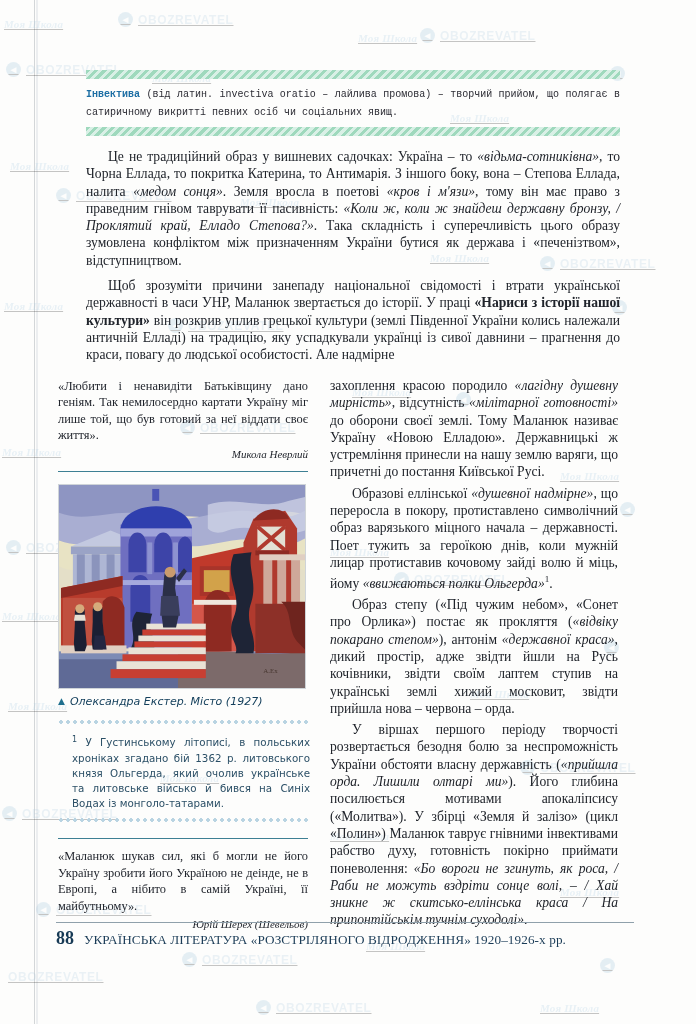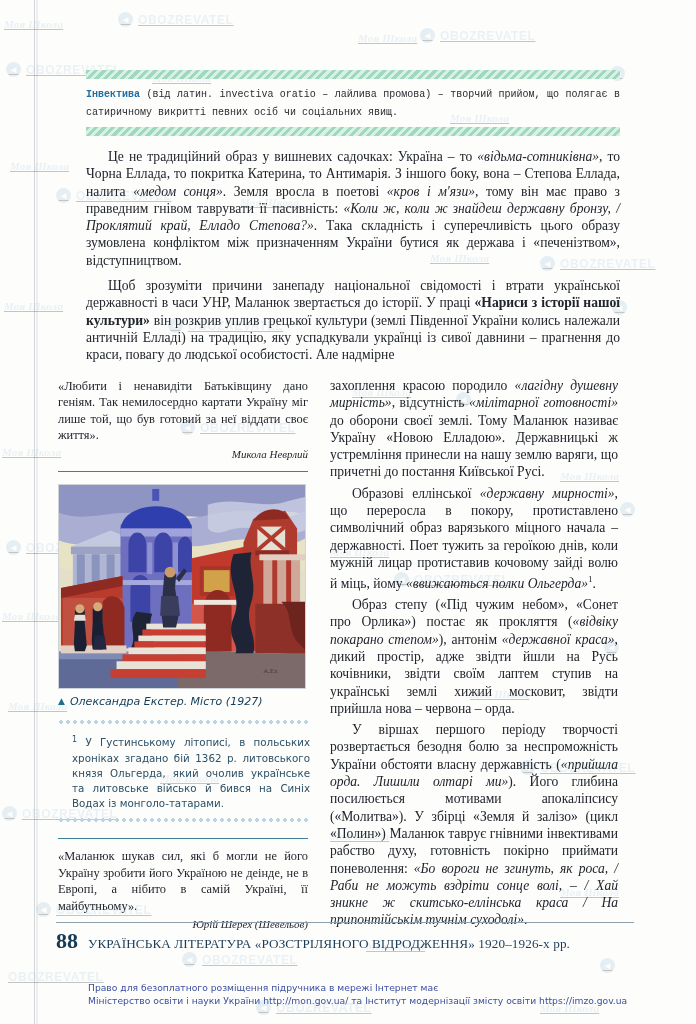--- a/index.html
+++ b/index.html
@@ -154,21 +154,21 @@
     position: absolute; left: 56px; top: 922px; width: 578px;
     border-top: 1.1px solid #8fa0ab;
   }
   .footer {
     position: absolute; left: 56px; top: 928px; width: 578px;
     display: flex; align-items: baseline; gap: 10px;
     color: #1b3c57;
   }
   .footer .pno {
     font-family: "Liberation Serif", serif;
-    font-size: 22px; font-weight: bold; color: #173a55;
+    font-size: 18px; font-weight: bold; color: #173a55;
   }
   .footer .ftitle {
     font-family: "Liberation Serif", serif;
     font-size: 13.2px; letter-spacing: .1px; color: #1b3c57;
   }
 
   
   .legal {
     position: absolute; left: 88px; top: 981px; width: 540px;
     font-family: "DejaVu Sans", sans-serif;
@@ -470,30 +470,26 @@
         <div class="quote-rule-top"></div>
         <div class="quote">
           <span>«Маланюк шукав сил, які б могли не його Україну зробити його Україною не деінде, не в Европі, а нібито в самій Україні, її майбутньому».</span>
           <span class="src">Юрій Шерех (Шевельов)</span>
         </div>
       </div>
     </div>
 
     <div class="col-right">
       <p class="cont">захоплення красою породило <i>«лагідну душевну мирність»</i>, відсутність <i>«мілітарної готовності»</i> до оборони своєї землі. Тому Маланюк називає Україну «Новою Елладою». Державницькі ж устремління принесли на нашу землю варяги, що причетні до постання Київської Русі.</p>
-      <p>Образові еллінської <i>«державну мирності»</i>, що переросла в покору, протиставлено символічний образ варязького міцного начала – державності. Поет тужить за героїкою днів, коли мужній лицар протиставив кочовому зайді волю й міць, йому <i>«ввижаються полки Ольгерда»</i><sup>1</sup>.</p>
+      <p>Образові еллінської <i>«душевної надмірне»</i>, що переросла в покору, протиставлено символічний образ варязького міцного начала – державності. Поет тужить за героїкою днів, коли мужній лицар протиставив кочовому зайді волю й міць, йому <i>«ввижаються полки Ольгерда»</i><sup>1</sup>.</p>
       <p>Образ степу («Під чужим небом», «Сонет про Орлика») постає як прокляття (<i>«відвіку покарано степом»</i>), антонім <i>«державної краса»</i>, дикий простір, адже звідти йшли на Русь кочівники, звідти своїм лаптем ступив на українські землі хижий московит, звідти прийшла нова – червона – орда.</p>
       <p>У віршах першого періоду творчості розвертається безодня болю за неспроможність України обстояти власну державність (<i>«прийшла орда. Лишили олтарі ми»</i>). Його глибина посилюється мотивами апокаліпсису («Молитва»). У збірці «Земля й залізо» (цикл «Полин») Маланюк таврує гнівними інвективами рабство духу, готовність покірно приймати поневолення: <i>«Бо вороги не згинуть, як роса, / Раби не можуть вздріти сонце волі, – / Хай зникне ж скитсько-еллінська краса / На припонтійськім тучнім суходолі»</i>.</p>
     </div>
 
     <div class="footer-rule"></div>
     <div class="footer">
       <span class="pno">88</span>
       <span class="ftitle">УКРАЇНСЬКА ЛІТЕРАТУРА «РОЗСТРІЛЯНОГО ВІДРОДЖЕННЯ» 1920–1926-х рр.</span>
     </div>
 
-    <div class="legal">
-      <div>Право для безоплатного розміщення підручника в мережі Інтернет має</div>
-      <div>Міністерство освіти і науки України http://mon.gov.ua/ та Інститут модернізації змісту освіти https://imzo.gov.ua</div>
-    </div>
 
   </div>
 </div>
 
 </body></html>

